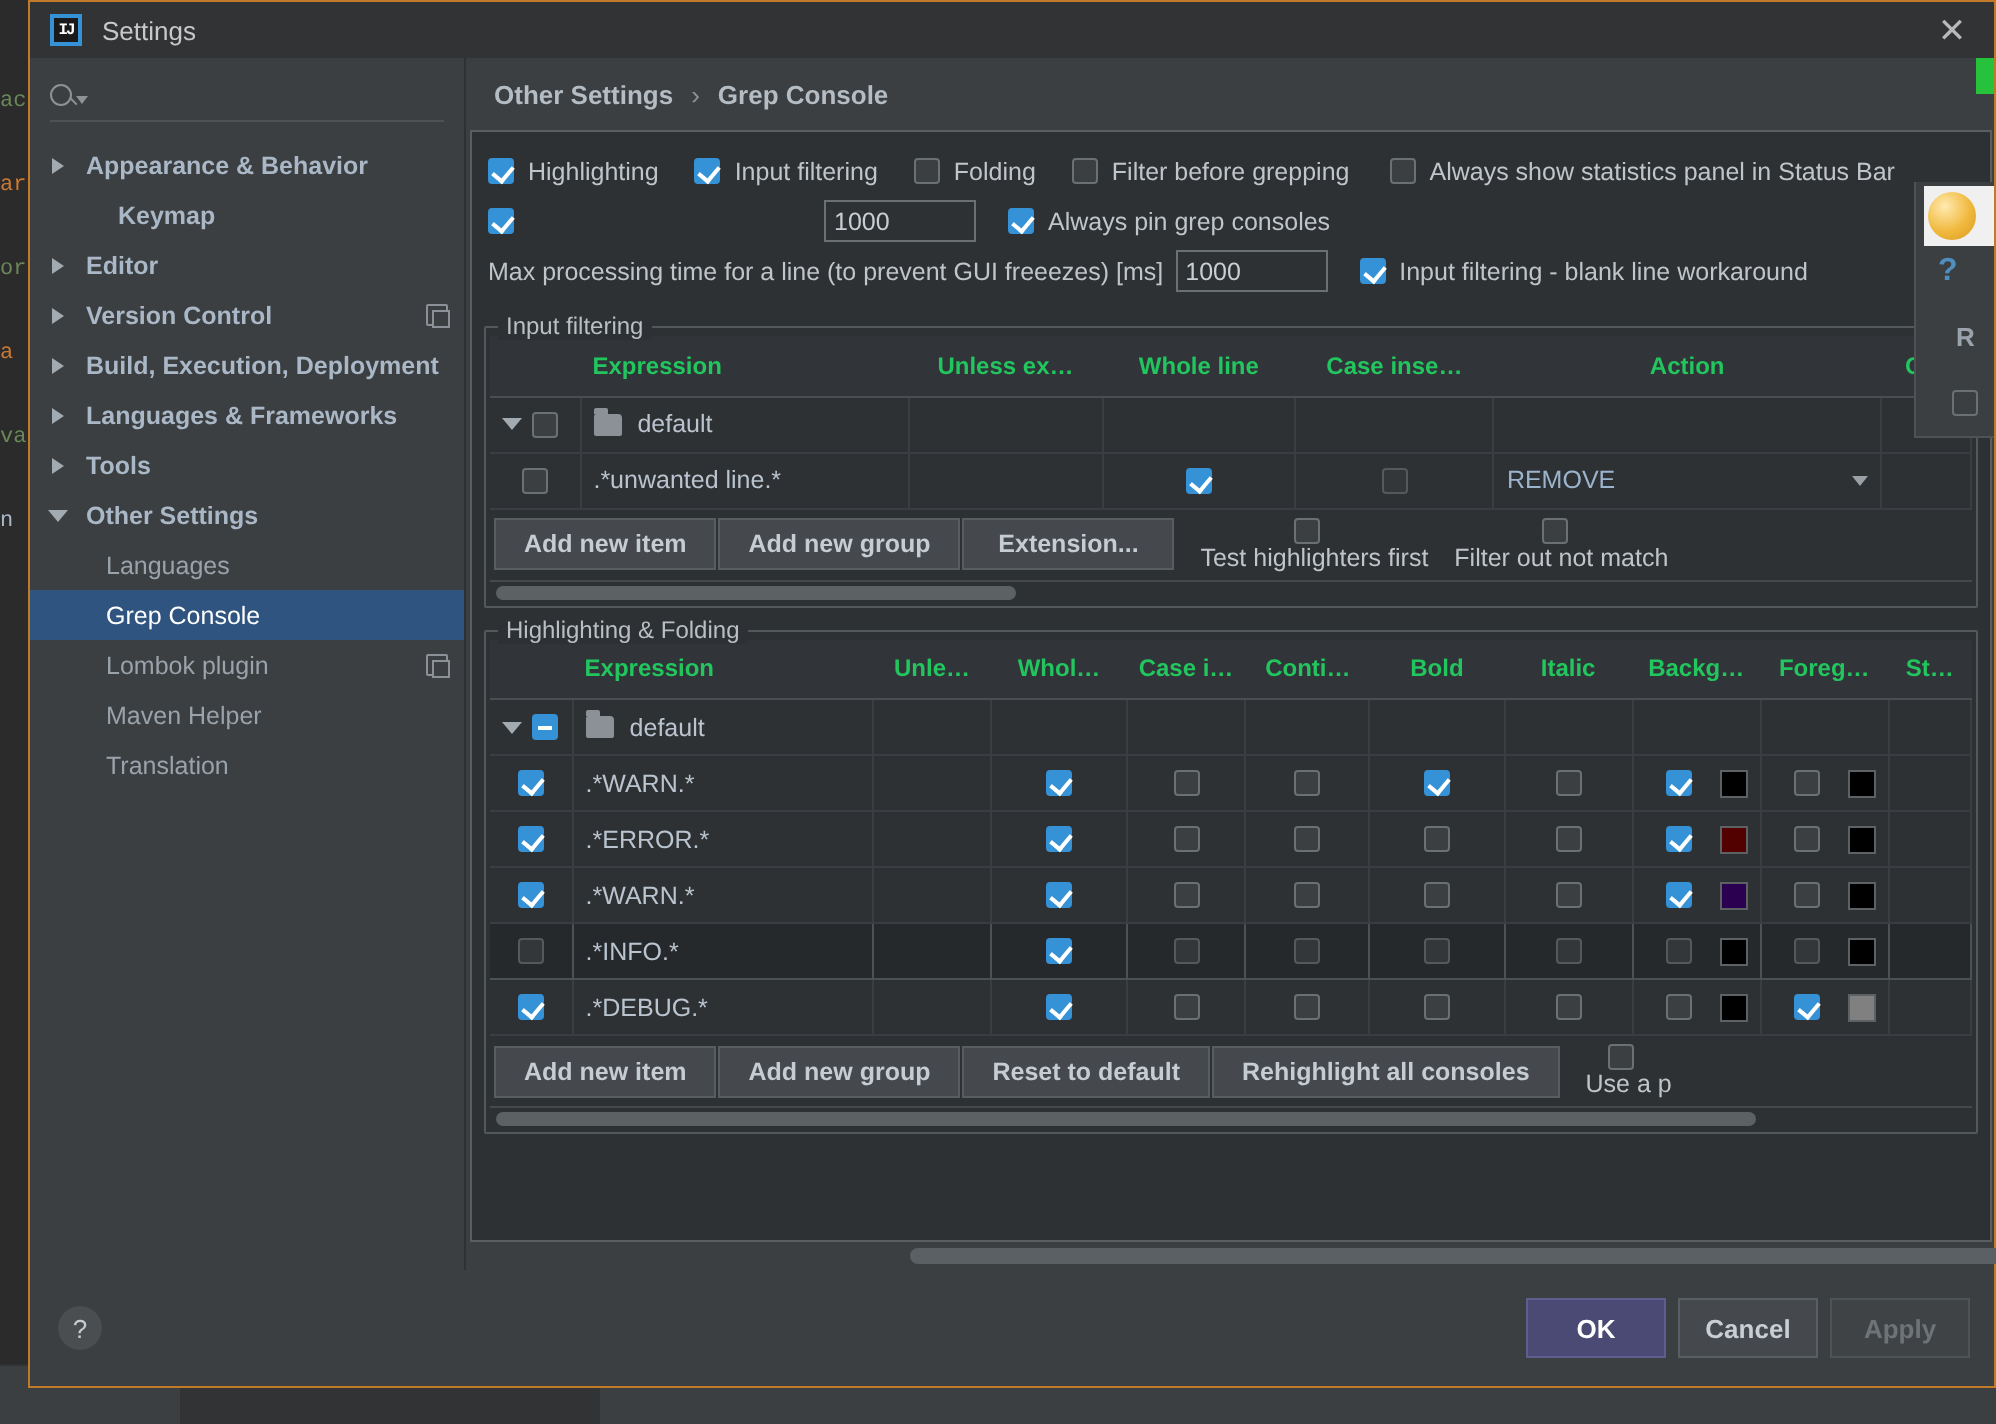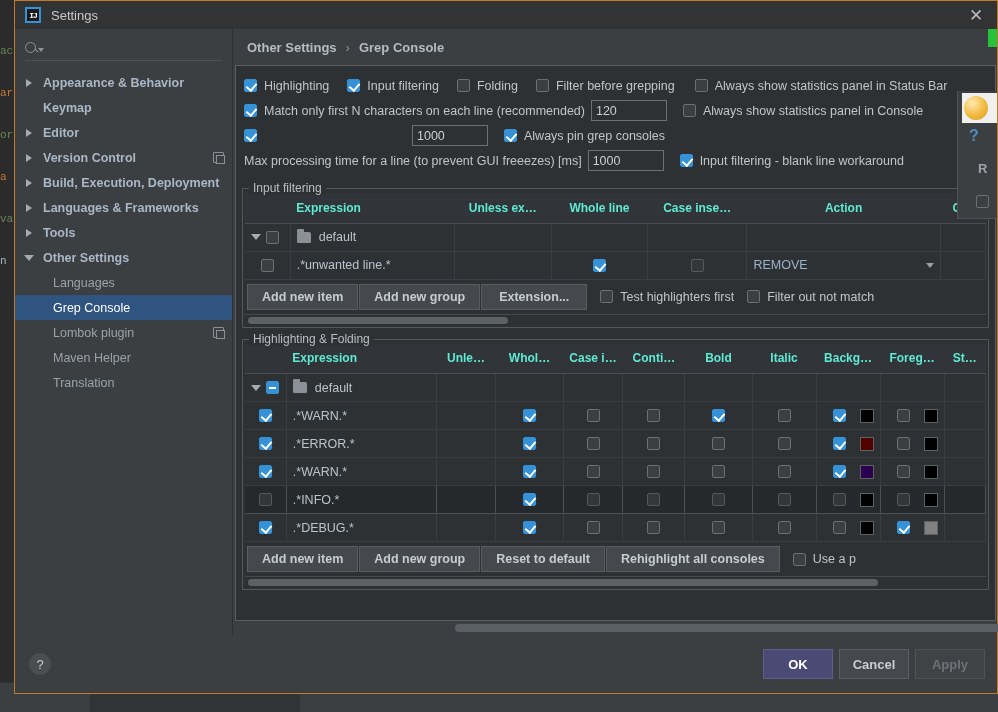--- a/index.html
+++ b/index.html
@@ -186,21 +186,21 @@
   }
   .gtitle {
     position: absolute; left: 7px; top: 0px; background: #2e3133;
     padding: 0 4px; font-size: 12px; color: #b9bfc4; z-index: 2;
   }
   .ginner { position: relative; z-index: 1; padding: 3px; }
 
   
   table.grid { width: 100%; border-collapse: collapse; table-layout: fixed; }
   table.grid th {
-    background: #313438; color: #5eead4; font-size: 12px; font-weight: bold;
+    background: #313438; color: #22c55e; font-size: 12px; font-weight: bold;
     height: 30px; text-align: left; padding: 0 6px;
     border-bottom: 1px solid #4a4e51; white-space: nowrap; overflow: hidden;
   }
   table.grid td {
     height: 28px; border-right: 1px solid #3a3e42;
     border-bottom: 1px solid #3a3e42; padding: 0 6px;
     font-size: 12.5px; color: #b9c4cf; background: #2e3133;
     overflow: hidden; white-space: nowrap;
   }
   table.grid tr.selrow td { background: #26292c; border-color: #4c5154; }
@@ -232,21 +232,21 @@
 
   
   .btnrow { display: flex; align-items: center; padding: 4px 2px; gap: 1px; }
   .btn {
     height: 26px; min-width: 106px; padding: 0 14px;
     background: #45494d; border: 1px solid #585d60; color: #c5ccd2;
     font-size: 12.5px; font-weight: bold;
     font-family: "Liberation Sans", sans-serif; cursor: pointer;
   }
   .btn.wide { min-width: 170px; }
-  .postcb { display: flex; align-items: center; margin-left: 12px; }
+  .postcb { display: flex; align-items: center; margin-left: 12px; flex-direction: column; }
 
   
   .hscroll {
     height: 11px; background: #2e3133; border-top: 1px solid #45494c;
     position: relative; flex: 0 0 11px;
   }
   .hscroll .thumb {
     position: absolute; top: 2px; left: 3px; height: 7px;
     background: #5c6164; border-radius: 4px;
   }
@@ -346,21 +346,21 @@
       </div>
       <div id="tree">
           <div class="tnode lvl1 top">
             <span class="arrow">
               <i></i>
             </span>
             <span class="tlabel" style="margin-left: 6px;">Appearance &amp; Behavior</span>
           </div>
           <div class="tnode lvl1 top">
             <span class="arrow"></span>
-            <span class="tlabel" style="margin-left: 6px;">Keymap</span>
+            <span class="tlabel" style="margin-left: 22px;">Keymap</span>
           </div>
           <div class="tnode lvl1 top">
             <span class="arrow">
               <i></i>
             </span>
             <span class="tlabel" style="margin-left: 6px;">Editor</span>
           </div>
           <div class="tnode lvl1 top">
             <span class="arrow">
               <i></i>
@@ -433,28 +433,20 @@
             <div class="cb"></div>
             <span class="lbl">Folding</span>
             <div style="width:18px"></div>
             <div class="cb"></div>
             <span class="lbl">Filter before grepping</span>
             <div style="width:20px"></div>
             <div class="cb"></div>
             <span class="lbl">Always show statistics panel in Status Bar</span>
           </div>
 
-          <div class="orow">
-            <div class="cb on"></div>
-            <span class="lbl">Match only first N characters on each line (recommended)</span>
-            <input class="num" style="margin-left: 6px;" type="text" value="120">
-            <div style="width:16px"></div>
-            <div class="cb"></div>
-            <span class="lbl">Always show statistics panel in Console</span>
-          </div>
 
           <div class="orow">
             <div class="cb on"></div>
             <input class="num" style="margin-left: 148px;" type="text" value="1000">
             <div style="width:16px"></div>
             <div class="cb on"></div>
             <span class="lbl">Always pin grep consoles</span>
           </div>
 
           <div class="orow">

